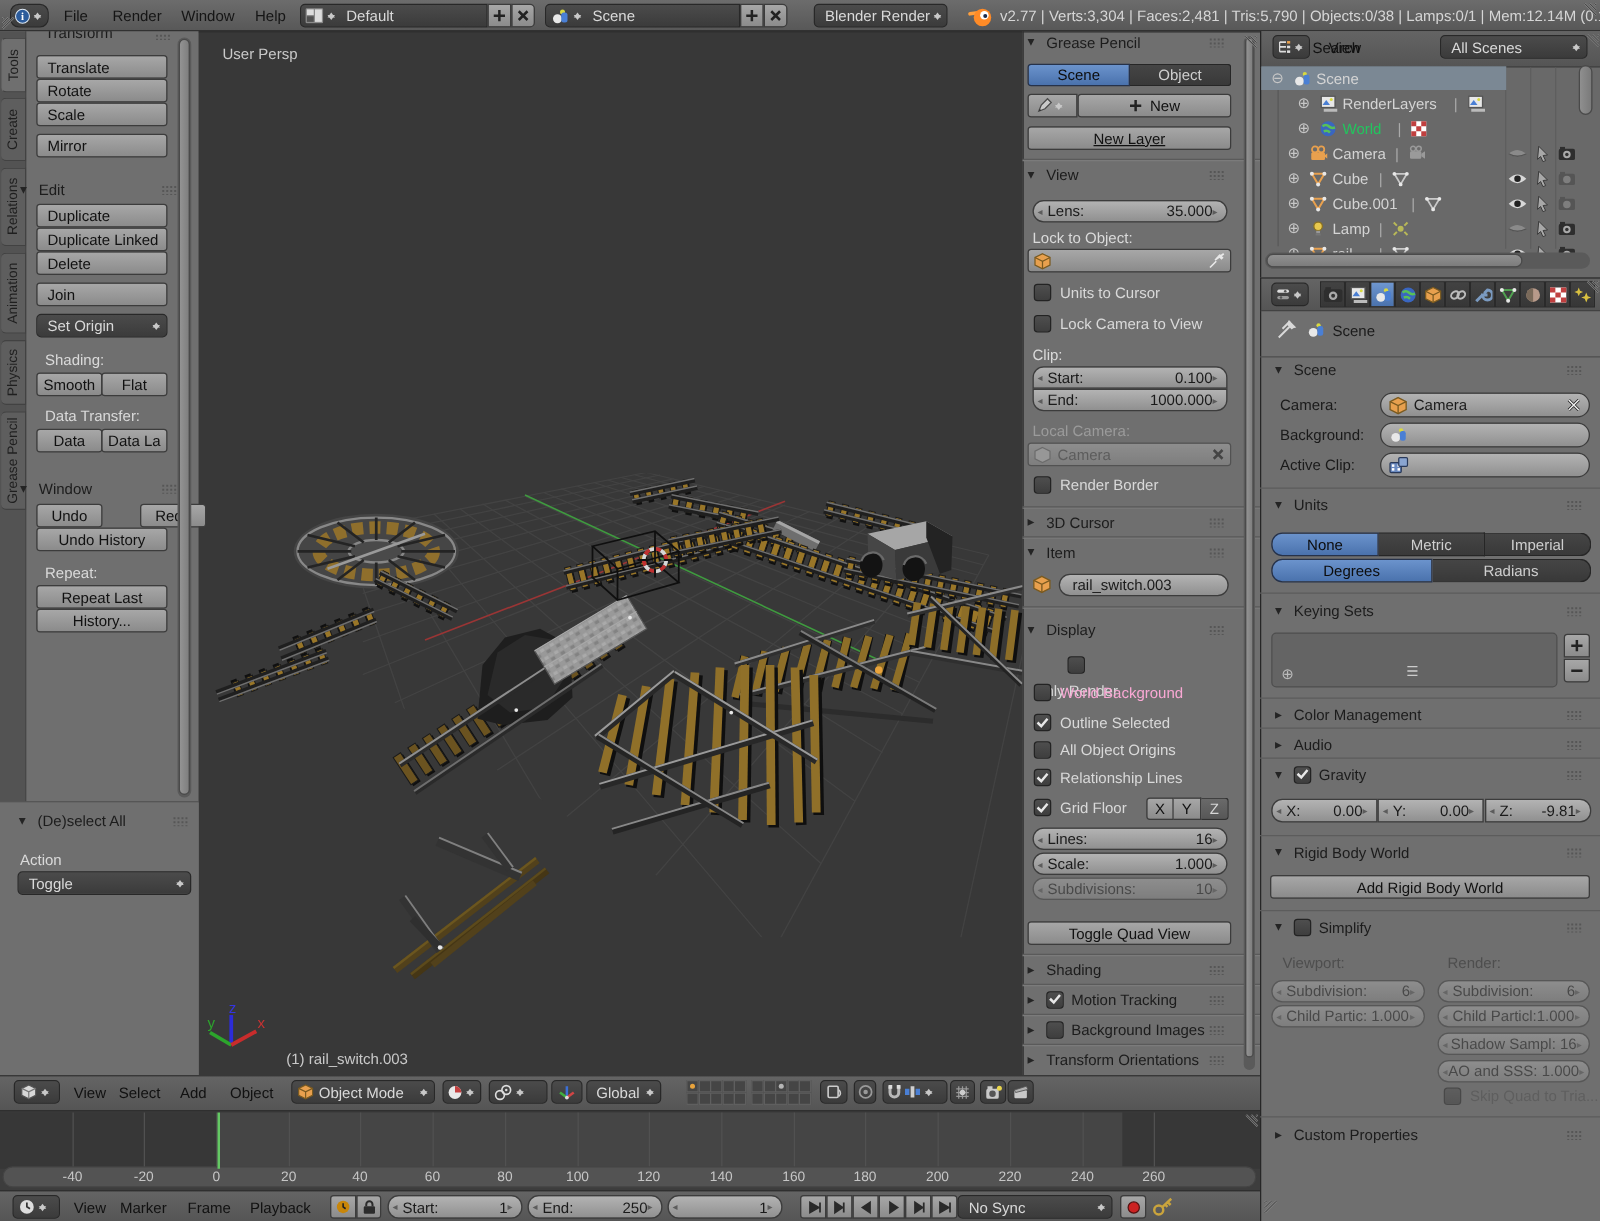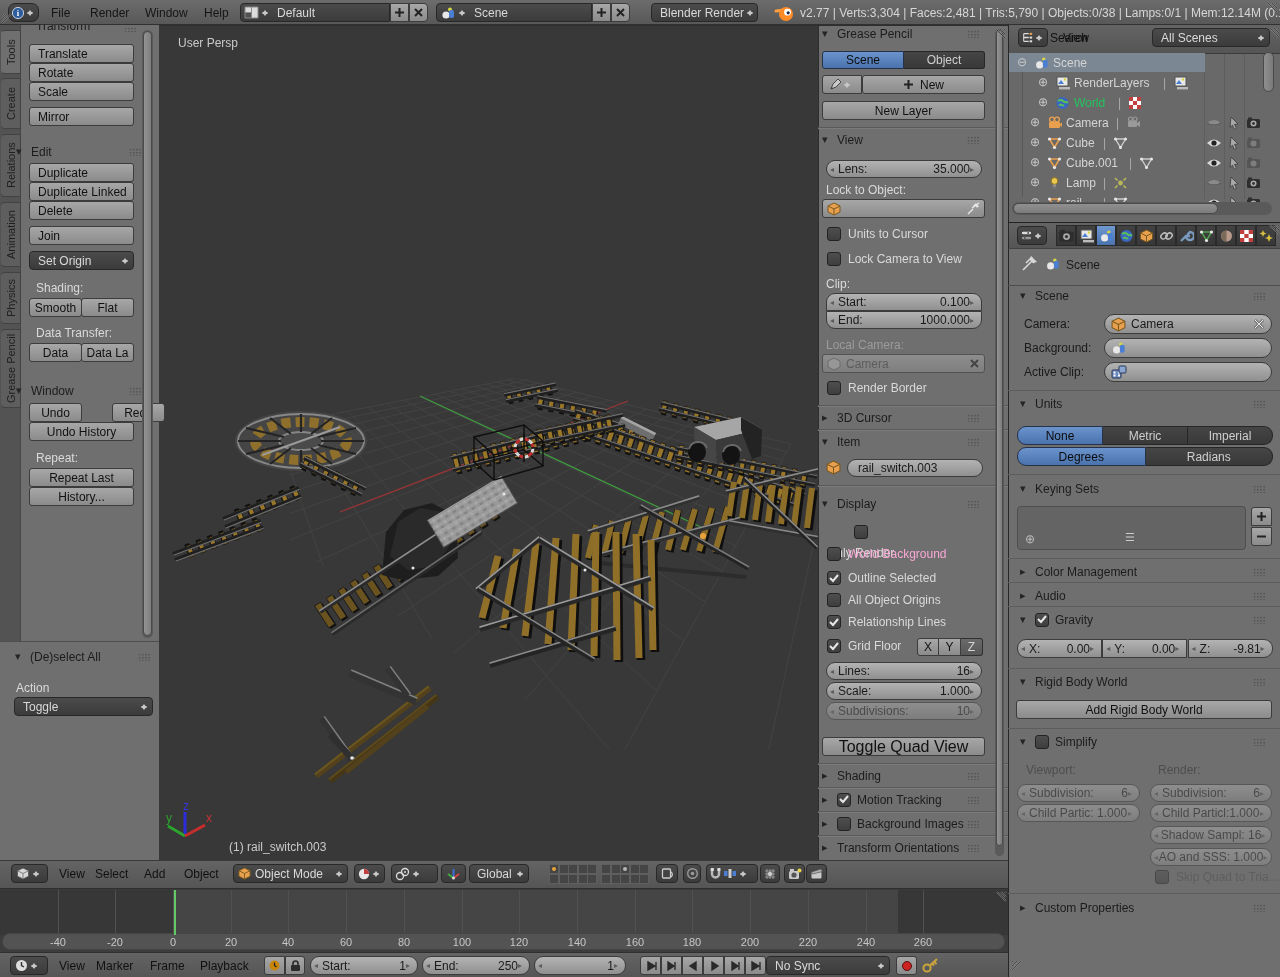--- a/index.html
+++ b/index.html
@@ -175,21 +175,21 @@
 <div class="btn" style="left:822px;top:75px;width:40px;height:19px;border-radius:3px 0 0 3px">
     <svg width="13" height="13" viewBox="0 0 13 13">
       <path d="M2 11 L4 6 L9 1 L12 4 L7 9 Z" fill="#c9c9c9" stroke="#4a4a4a"></path>
       <path d="M2 11 L4 10.4 L2.8 9Z" fill="#333"></path>
     </svg>
     <span class="ud" style="margin-left:1px"></span>
   </div>
 <div class="btn" style="left:862px;top:75px;width:123px;height:19px;font-size:12px;"><svg width="11" height="11" viewBox="0 0 11 11" style="margin-right:6px">
       <path d="M5.5 1v9M1 5.5h9" stroke="#222" stroke-width="2"></path>
     </svg>New</div>
-<div class="btn" style="left:822px;top:101px;width:163px;height:19px;font-size:12px;">New Layer</div>
+<div class="btn" style="left:822px;top:101px;width:163px;height:19px;font-size:12px;text-decoration:underline;">New Layer</div>
 <div style="left:818px;top:127px;width:190px;height:1px;background:#5a5a5a;box-shadow:0 1px 0 #7b7b7b"></div>
 <div style="position:absolute;left:822px;top:131px;width:160px;height:17px;display:flex;align-items:center;font-size:12px;color:#1c1c1c">
     <span style="font-size:11px;color:#242424;width:15px">▾</span>
     <span style="flex:1;white-space:nowrap">View</span>
     <span class="grip"></span>
   </div>
 <div class="sl" style="left:826px;top:160px;width:156px;height:18px;border-radius:9px;color:#1a1a1a">
     <span class="la">◂</span>
     <span style="flex:1;text-align:left">Lens:</span>
     <span>35.000</span>
@@ -318,21 +318,21 @@
     <span style="flex:1;text-align:left">Scale:</span>
     <span>1.000</span>
     <span class="ra">▸</span>
   </div>
 <div class="sl" style="left:826px;top:702px;width:156px;height:18px;border-radius:9px;opacity:.45;color:#1a1a1a">
     <span class="la">◂</span>
     <span style="flex:1;text-align:left">Subdivisions:</span>
     <span>10</span>
     <span class="ra">▸</span>
   </div>
-<div class="btn" style="left:822px;top:737px;width:163px;height:19px;font-size:16px;">Toggle Quad View</div>
+<div class="btn" style="left:822px;top:737px;width:163px;height:19px;font-size:12px;">Toggle Quad View</div>
 <div style="left:818px;top:763px;width:190px;height:1px;background:#5a5a5a;box-shadow:0 1px 0 #7b7b7b"></div>
 <div style="position:absolute;left:822px;top:767px;width:160px;height:17px;display:flex;align-items:center;font-size:12px;color:#1c1c1c">
     <span style="font-size:11px;color:#242424;width:15px">▸</span>
     <span style="flex:1;white-space:nowrap">Shading</span>
     <span class="grip"></span>
   </div>
 <div style="left:818px;top:787px;width:190px;height:1px;background:#5a5a5a;box-shadow:0 1px 0 #7b7b7b"></div>
 <div style="position:absolute;left:822px;top:791px;width:160px;height:17px;display:flex;align-items:center;font-size:12px;color:#1c1c1c">
     <span style="font-size:11px;color:#242424;width:15px">▸</span>
     <span class="cb" style="margin-right:6px">

